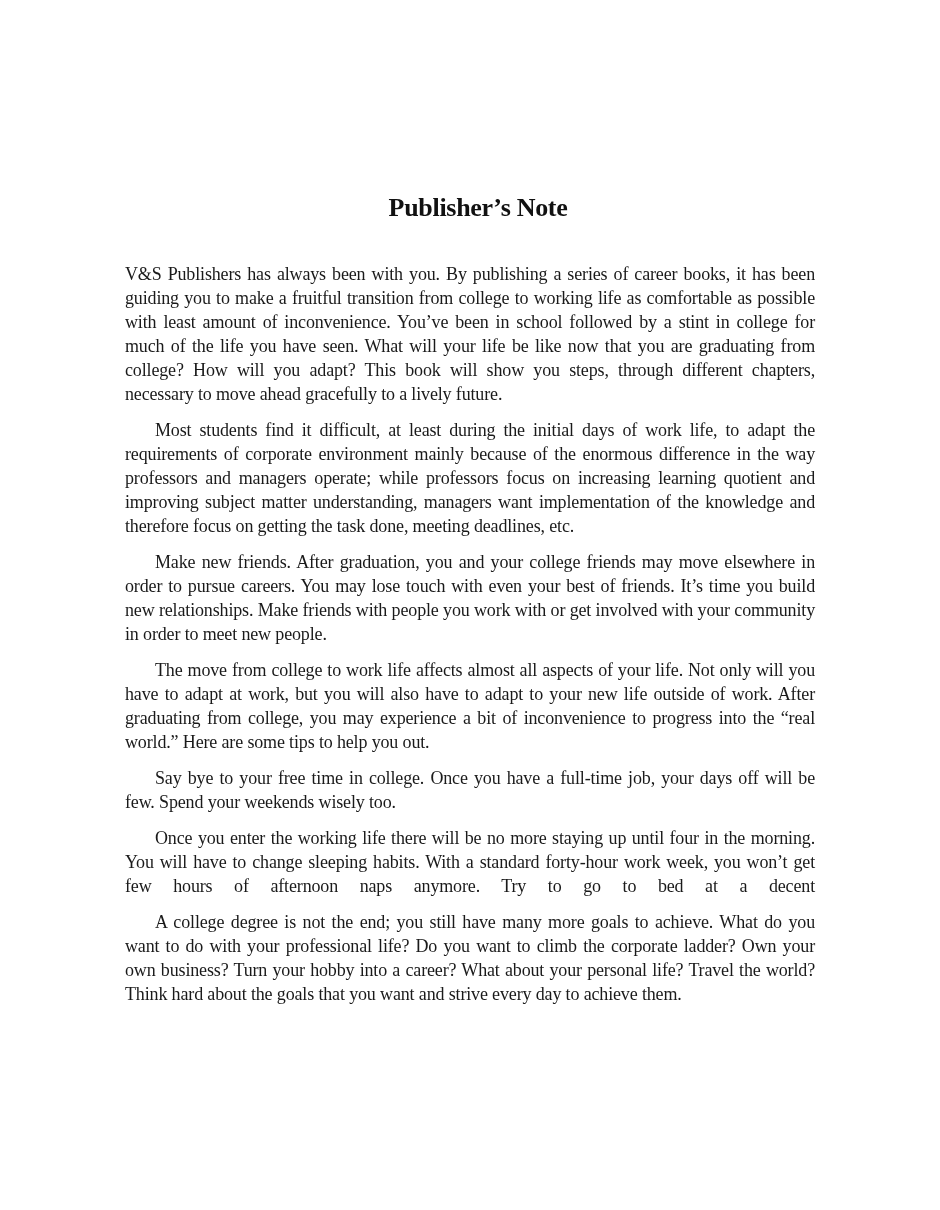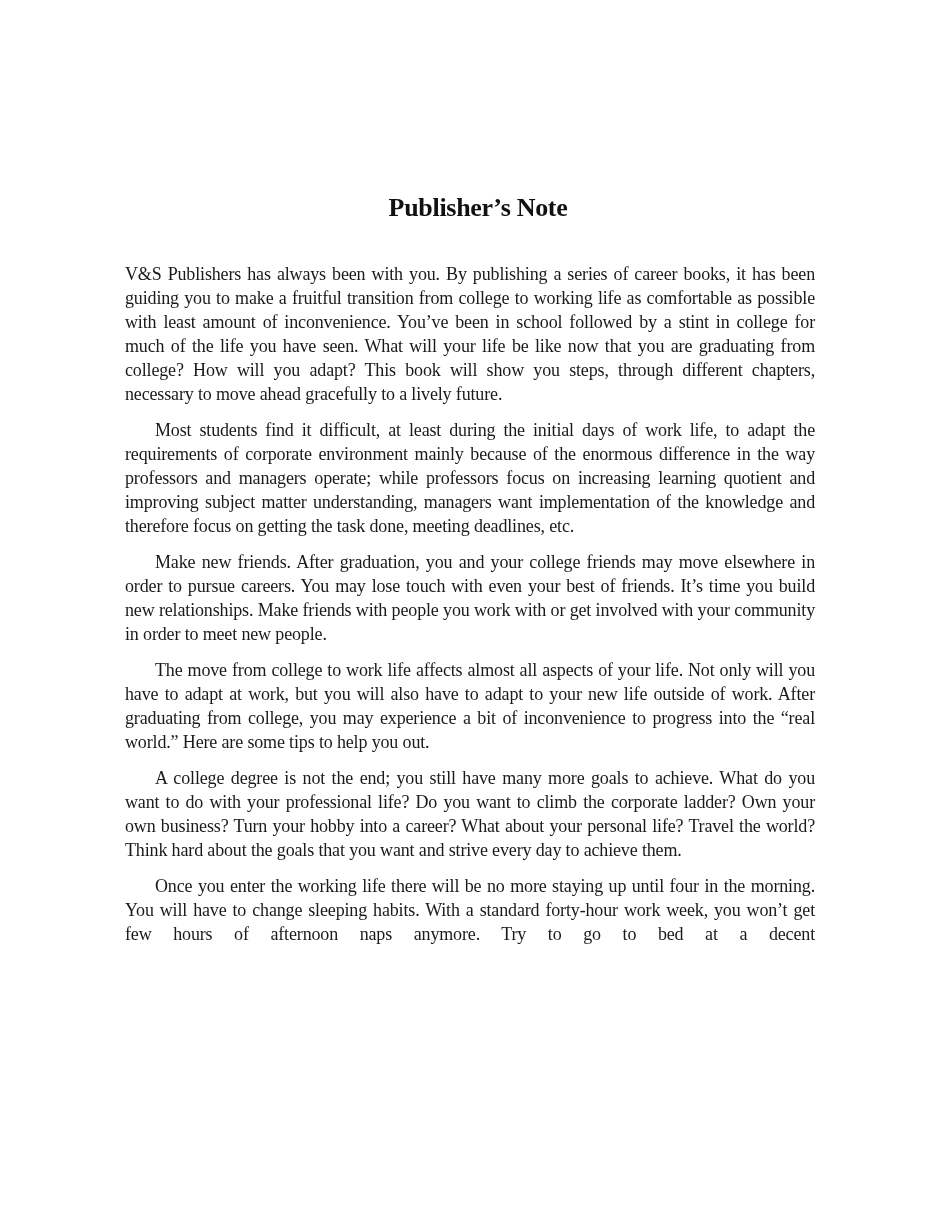--- a/index.html
+++ b/index.html
@@ -61,16 +61,17 @@
 <body>
 
 <div class="page">
   <h1 class="title">Publisher’s Note</h1>
 
   <div class="body-text">
     <p class="para first">V&amp;S Publishers has always been with you. By publishing a series of career books, it has been guiding you to make a fruitful transition from college to working life as comfortable as possible with least amount of inconvenience. You’ve been in school followed by a stint in college for much of the life you have seen. What will your life be like now that you are graduating from college? How will you adapt? This book will show you steps, through different chapters, necessary to move ahead gracefully to a lively future.</p>
     <p class="para">Most students find it difficult, at least during the initial days of work life, to adapt the requirements of corporate environment mainly because of the enormous difference in the way professors and managers operate; while professors focus on increasing learning quotient and improving subject matter understanding, managers want implementation of the knowledge and therefore focus on getting the task done, meeting deadlines, etc.</p>
     <p class="para">Make new friends. After graduation, you and your college friends may move elsewhere in order to pursue careers. You may lose touch with even your best of friends. It’s time you build new relationships. Make friends with people you work with or get involved with your community in order to meet new people.</p>
     <p class="para">The move from college to work life affects almost all aspects of your life. Not only will you have to adapt at work, but you will also have to adapt to your new life outside of work. After graduating from college, you may experience a bit of inconvenience to progress into the “real world.” Here are some tips to help you out.</p>
+    <p class="para">Say bye to your free time in college. Once you have a full-time job, your days off will be few. Spend your weekends wisely too.</p>
+    <p class="para last-cut">Once you enter the working life there will be no more staying up until four in the morning. You will have to change sleeping habits. With a standard forty-hour work week, you won’t get few hours of afternoon naps anymore. Try to go to bed at a decent</p>
     <p class="para">A college degree is not the end; you still have many more goals to achieve. What do you want to do with your professional life? Do you want to climb the corporate ladder? Own your own business? Turn your hobby into a career? What about your personal life? Travel the world? Think hard about the goals that you want and strive every day to achieve them.</p>
-    <p class="para last-cut">Once you enter the working life there will be no more staying up until four in the morning. You will have to change sleeping habits. With a standard forty-hour work week, you won’t get few hours of afternoon naps anymore. Try to go to bed at a decent</p>
   </div>
 </div>
 
 </body></html>

